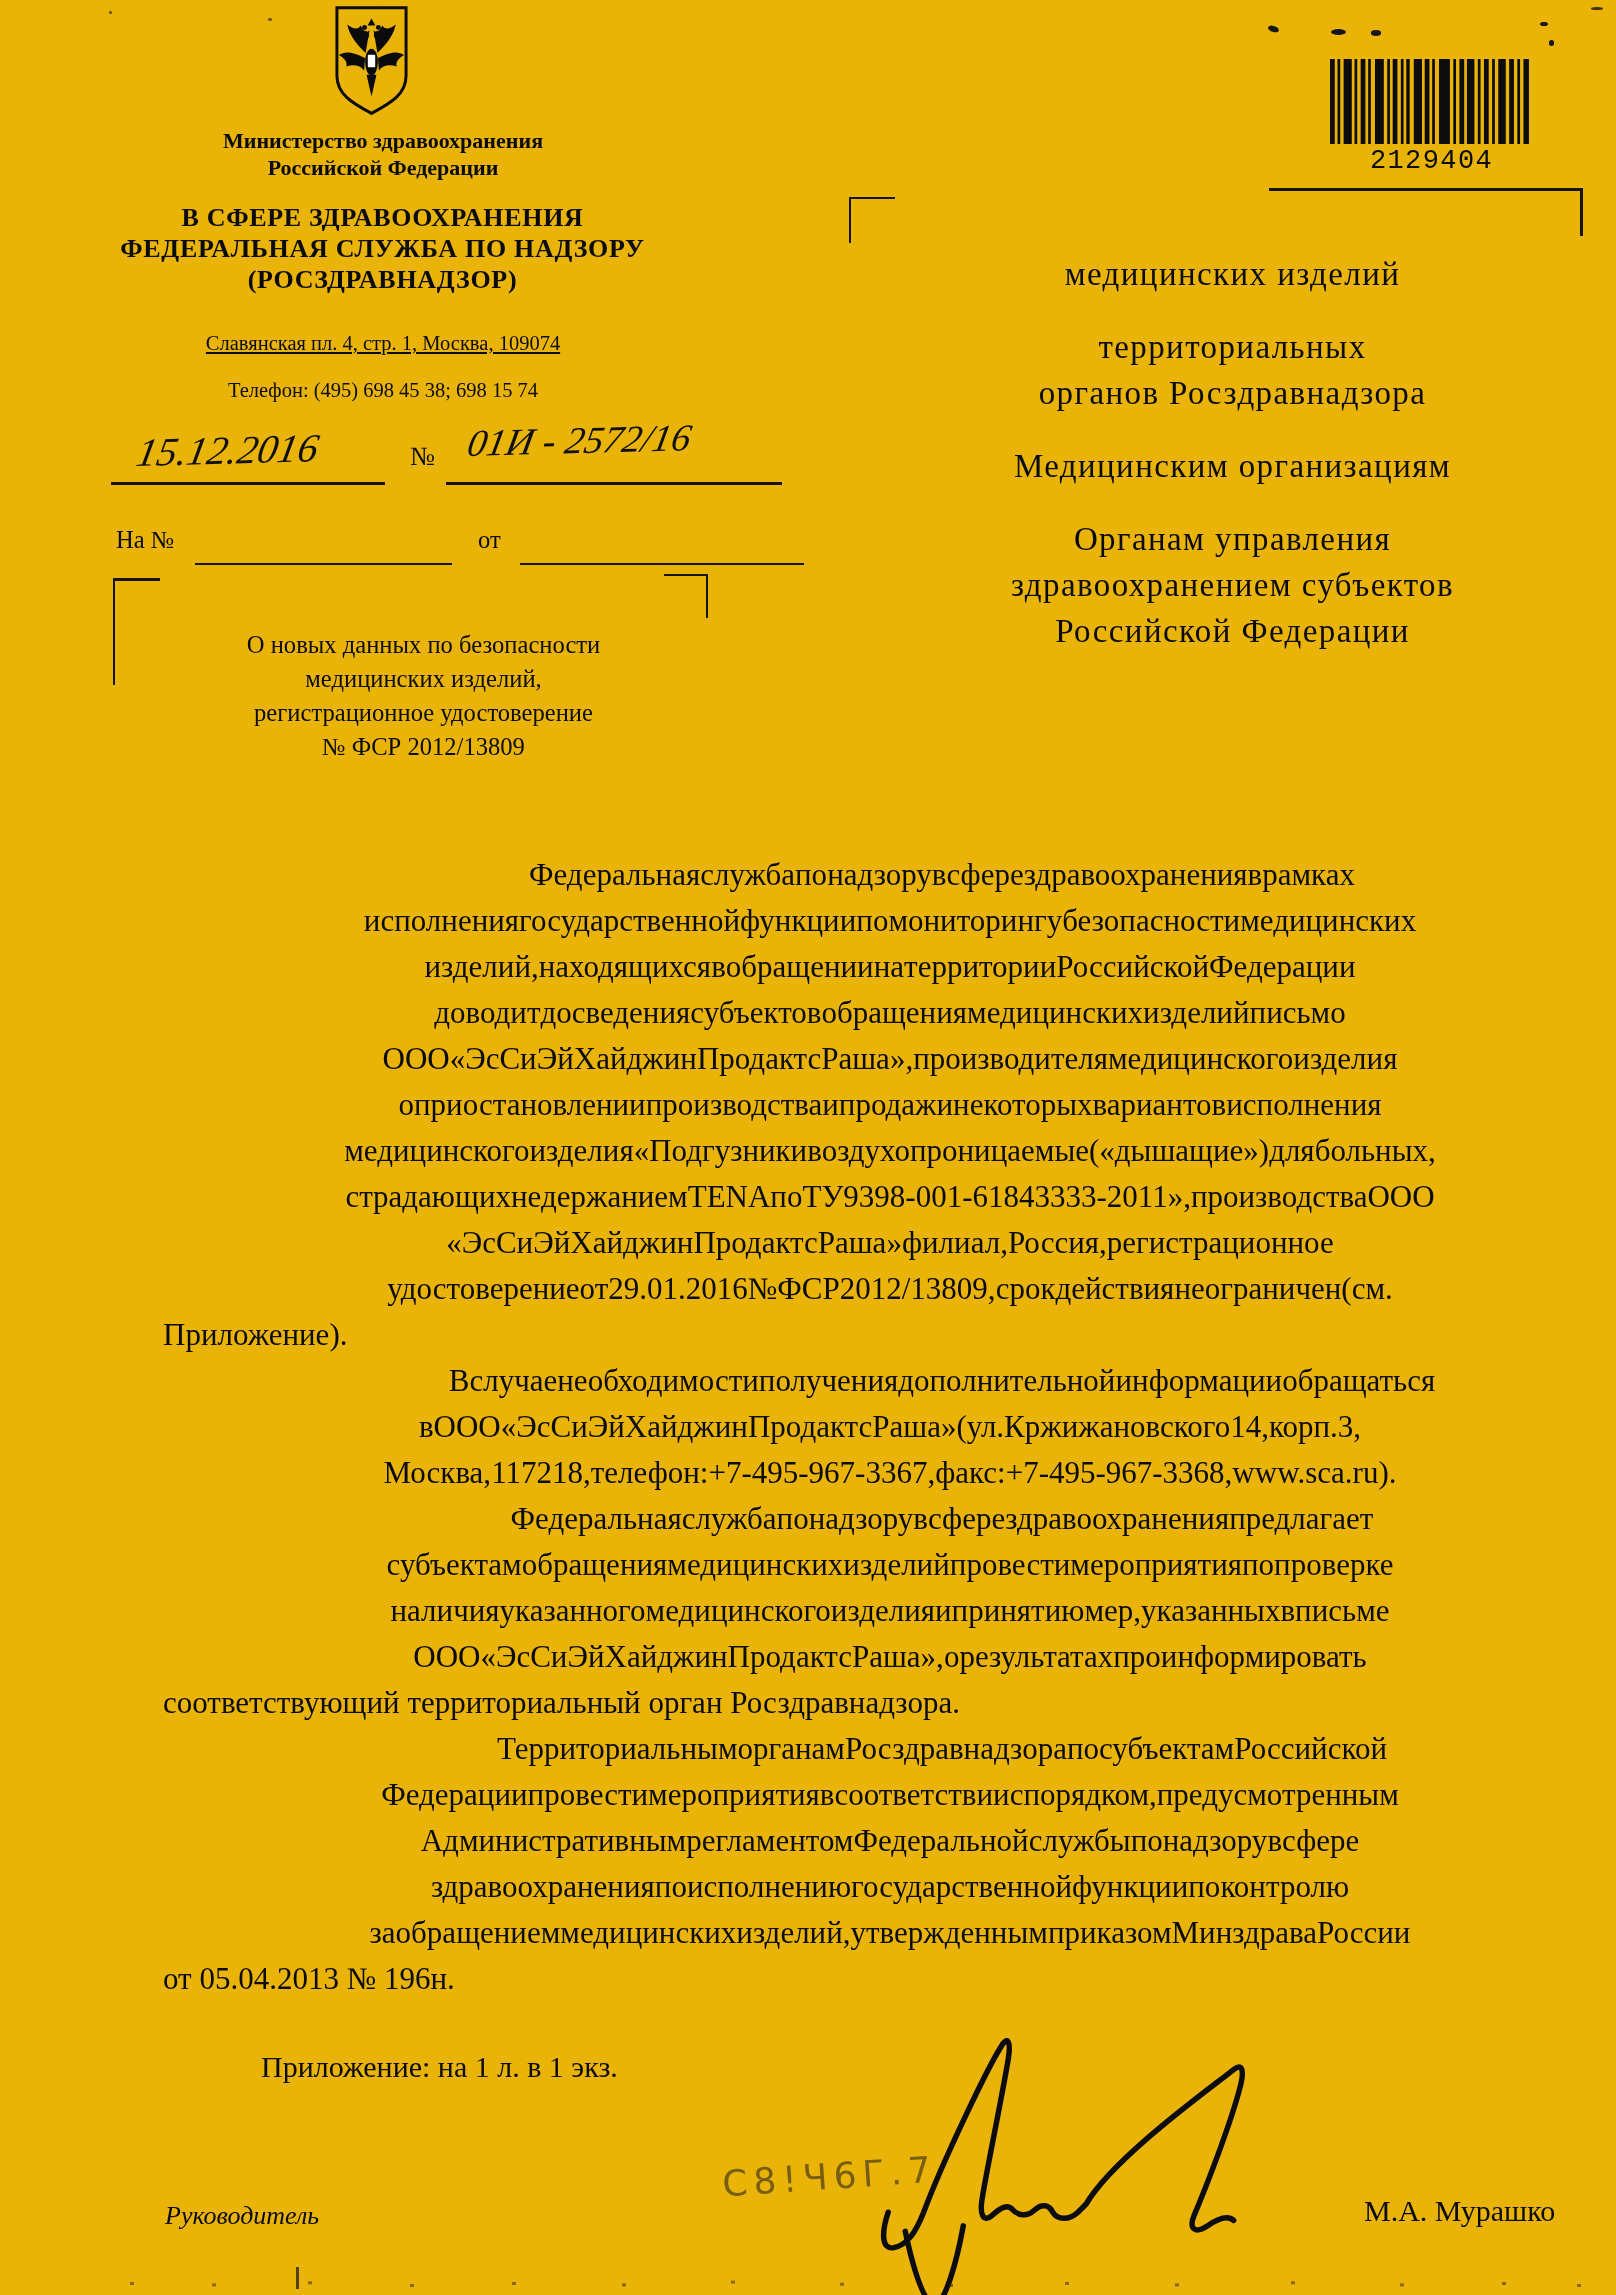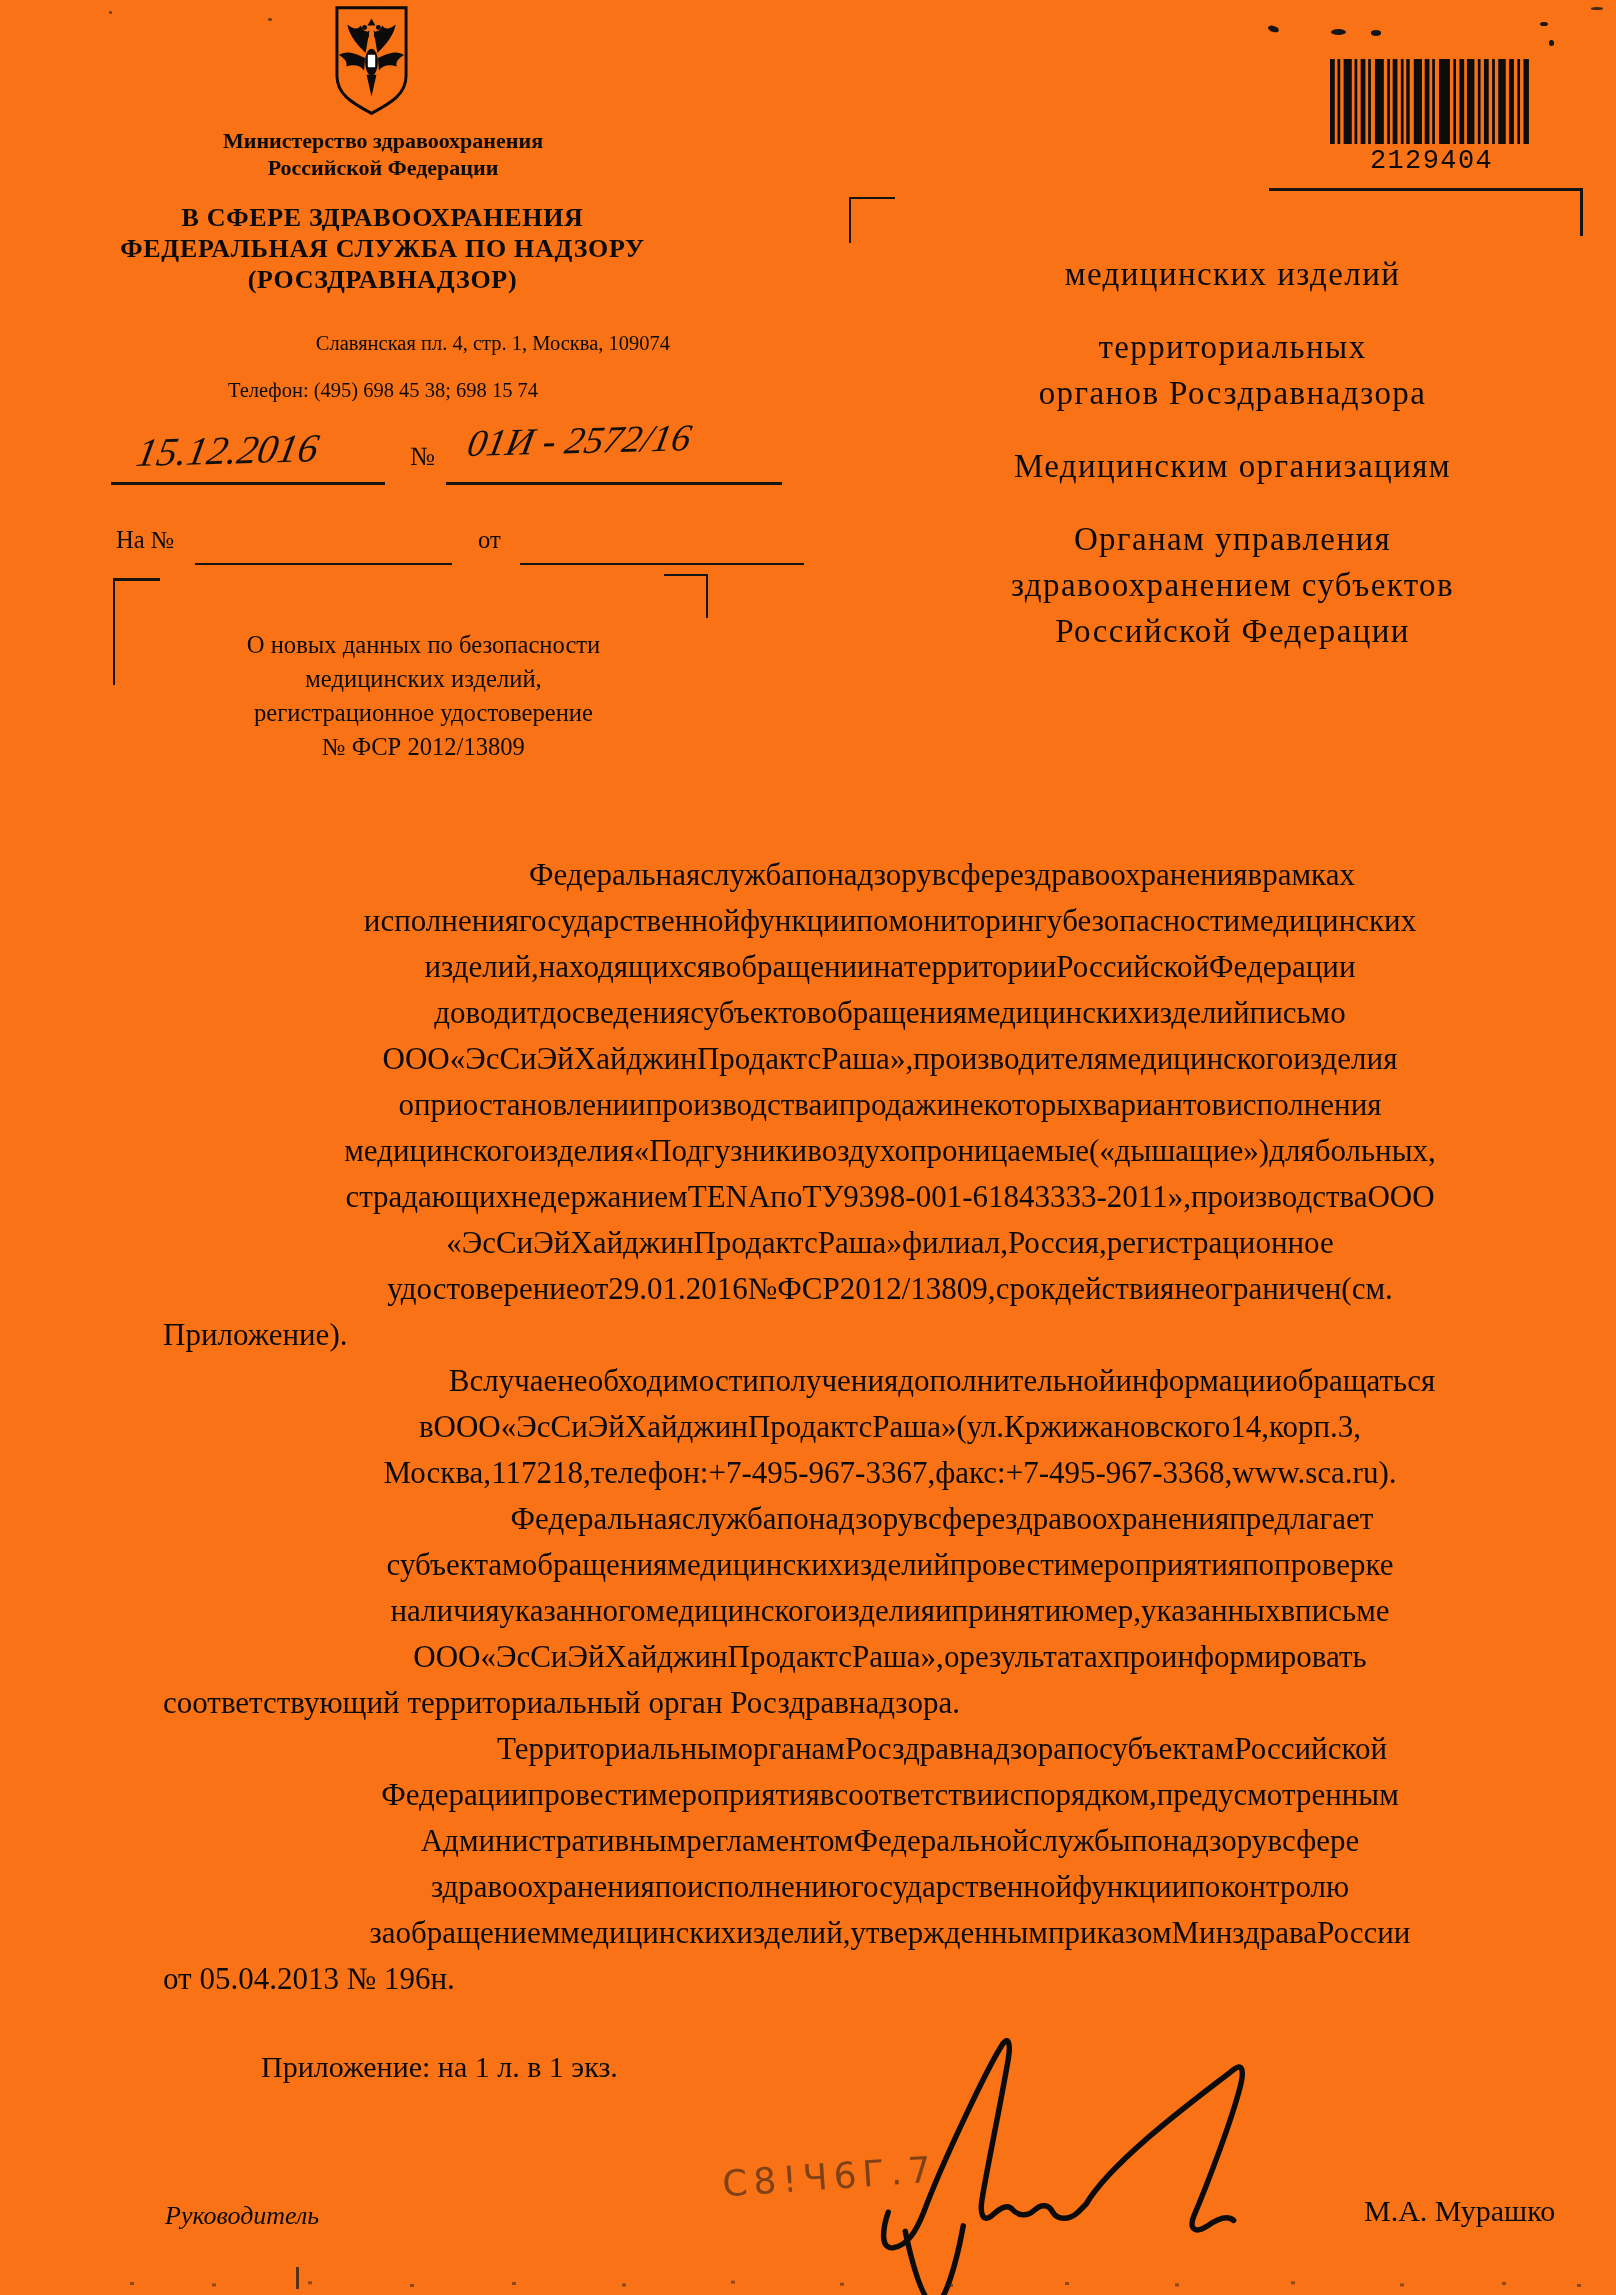--- a/index.html
+++ b/index.html
@@ -1,31 +1,31 @@
 <!DOCTYPE html>
 <html style="font-size:11px"><head>
 <meta charset="utf-8">
 <title>Scanned letter</title>
 <style>
   html,body{margin:0;padding:0;background:#888;}
   .page{
     position:relative;
     width:1617px;height:2295px;
     margin:0 auto;
-    background:#f97316;
+    background:#eab308;
     color:#0b0b0b;
     font-family:"Liberation Serif","DejaVu Serif",serif;
     overflow:hidden;
   }
   .abs{position:absolute;}
   
   .emblem{left:332px;top:4.1px;width:79px;height:115px;}
   .ministry{left:96px;top:127px;width:574px;text-align:center;font-weight:bold;font-size:22px;line-height:27px;}
   .agency{left:82px;top:202px;width:601px;text-align:center;font-weight:bold;font-size:26px;line-height:31px;letter-spacing:0.7px;}
-  .addr{left:96px;top:332px;width:574px;text-align:right;font-size:20.5px;}
+  .addr{left:96px;top:332px;width:574px;text-align:center;font-size:20.5px;text-decoration:underline;}
   .phone{left:96px;top:366px;width:574px;text-align:center;font-size:20.5px;margin-top:13px;}
   
   .hand{font-style:italic;color:#101010;transform:skewX(-12deg) rotate(-1.5deg);transform-origin:left bottom;white-space:nowrap;}
   .hw-date{left:133px;top:429px;font-size:40px;}
   .no-sign{left:410px;top:442px;font-size:26px;}
   .hw-num{left:464px;top:421px;font-size:38px;}
   .uline{height:2.7px;background:#151515;}
   .ul1{left:111px;top:482px;width:274px;}
   .ul2{left:446px;top:482px;width:336px;}
   .reply{font-size:24.6px;}

